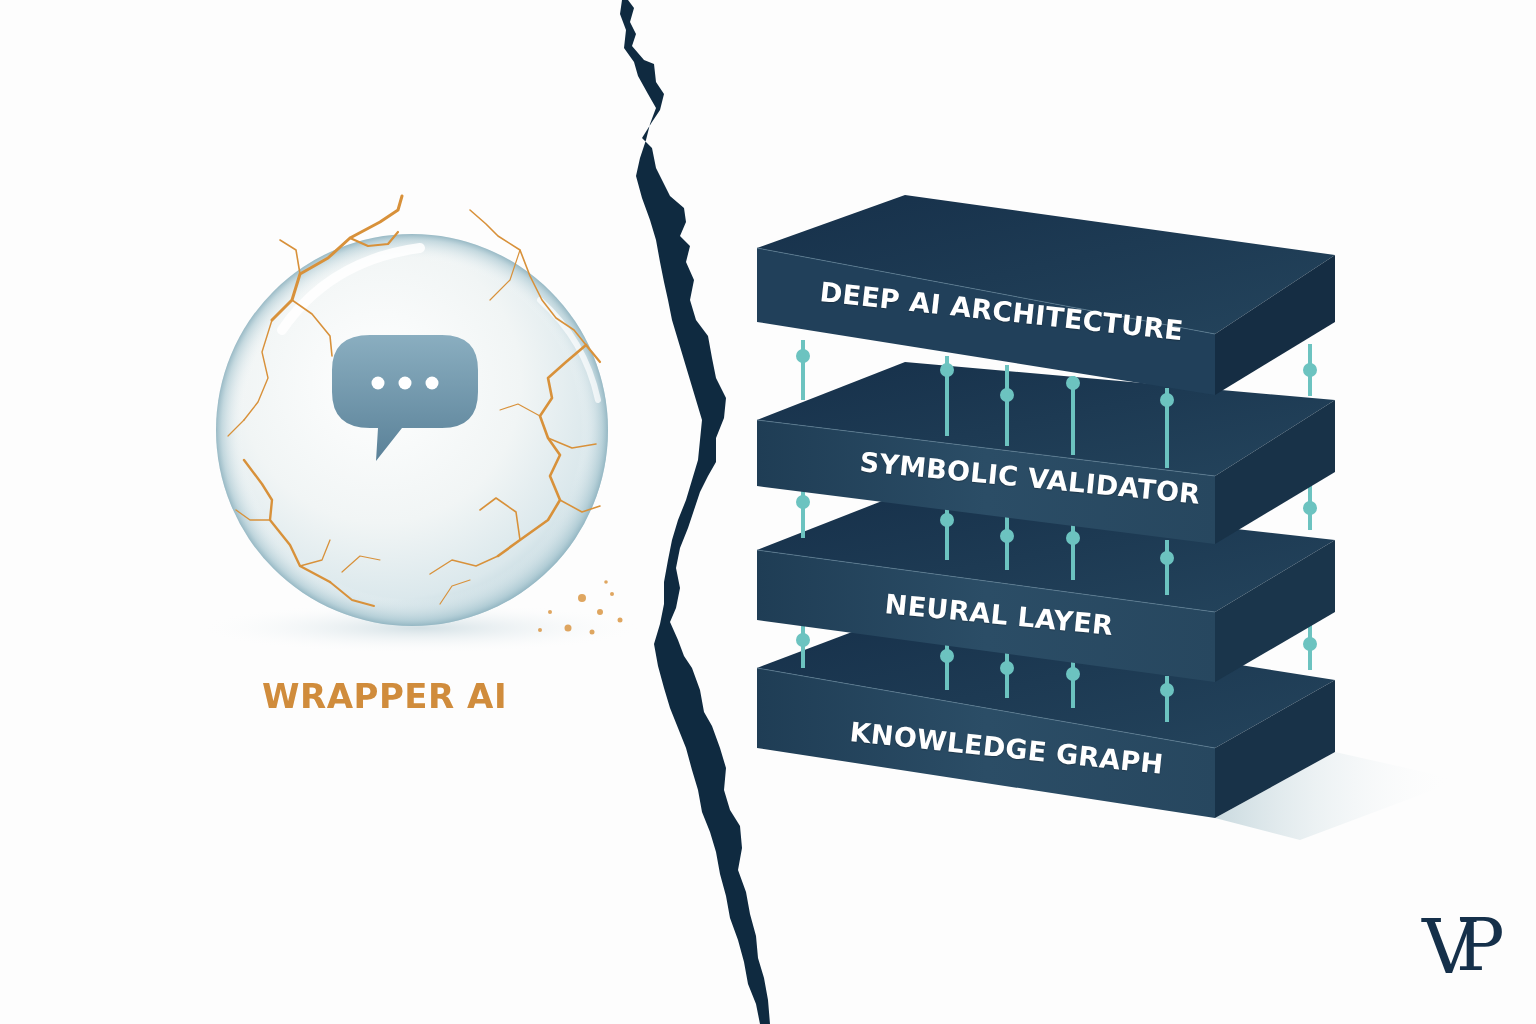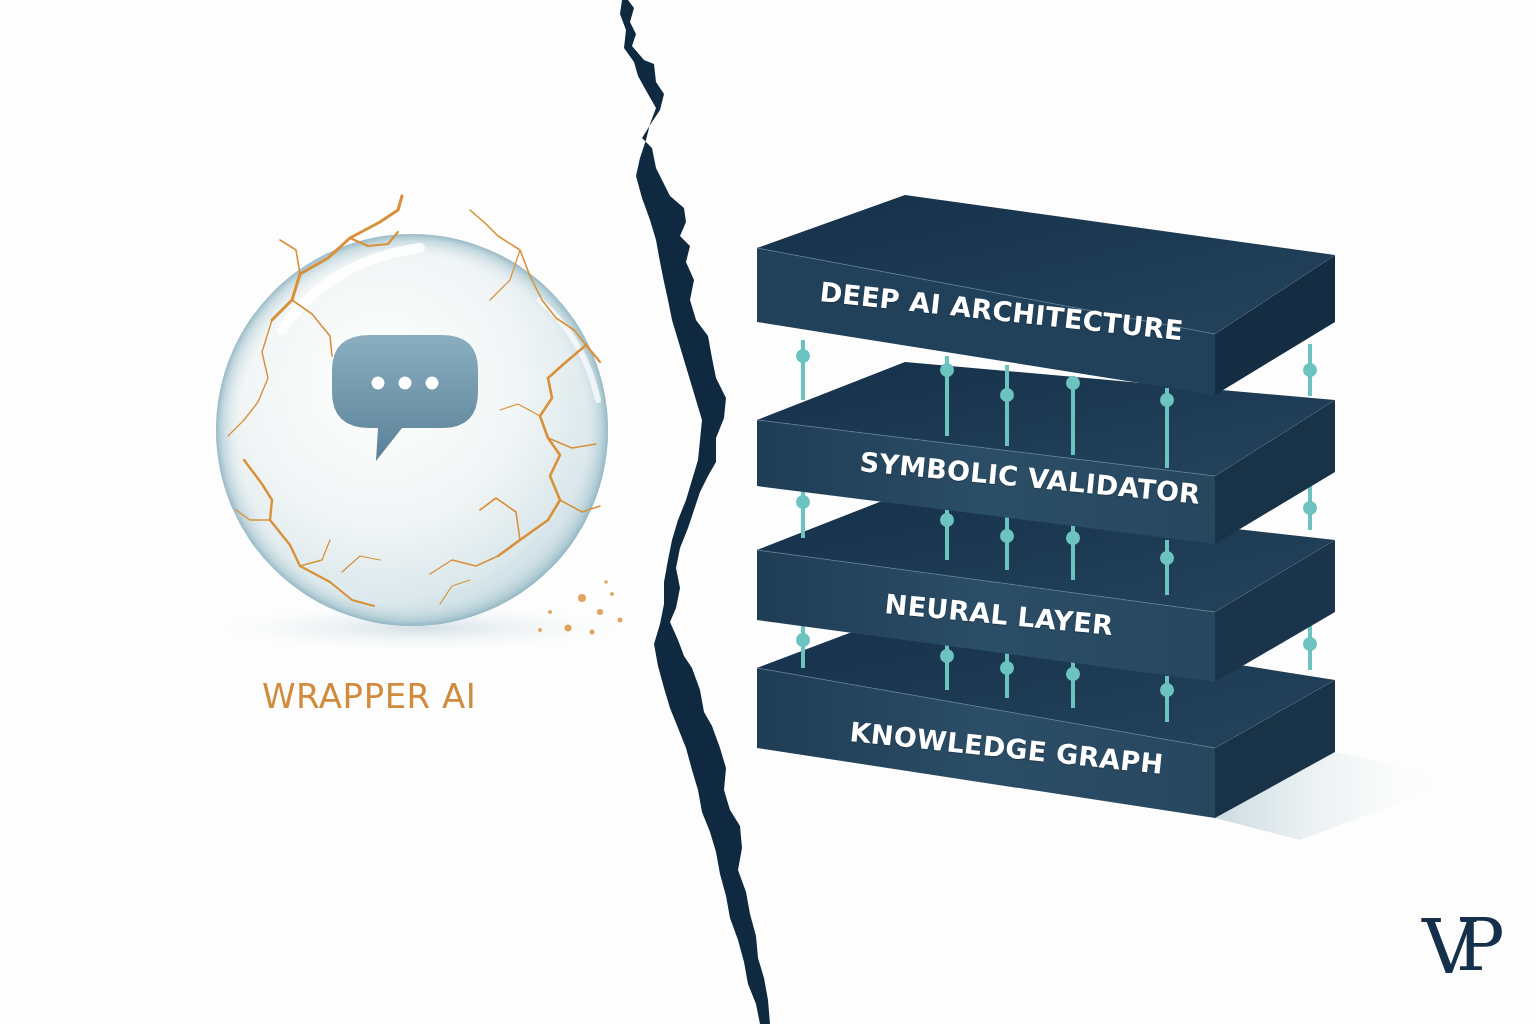--- a/index.html
+++ b/index.html
@@ -6,21 +6,21 @@
   body {
     width:1536px; height:1024px; overflow:hidden; position:relative;
     background:#fdfdfd;
     font-family:"DejaVu Sans", sans-serif;
   }
   #scene { position:absolute; left:0; top:0; width:1536px; height:1024px; }
 
   
   .wrapper-label {
     position:absolute; left:262px; top:676px; width:280px;
-    font-family:"DejaVu Sans", sans-serif; font-weight:normal;
+    font-family:"DejaVu Sans", sans-serif; font-weight:bold;
     font-size:34px; letter-spacing:0.5px; color:#D08C3C;
   }
 
   
   .layer-label {
     position:absolute; color:#ffffff; font-weight:bold;
     font-family:"DejaVu Sans", sans-serif;
     font-size:27px; letter-spacing:0.3px; white-space:nowrap;
     transform-origin:left center;
     text-shadow:0 1px 1px rgba(0,0,0,0.25);

